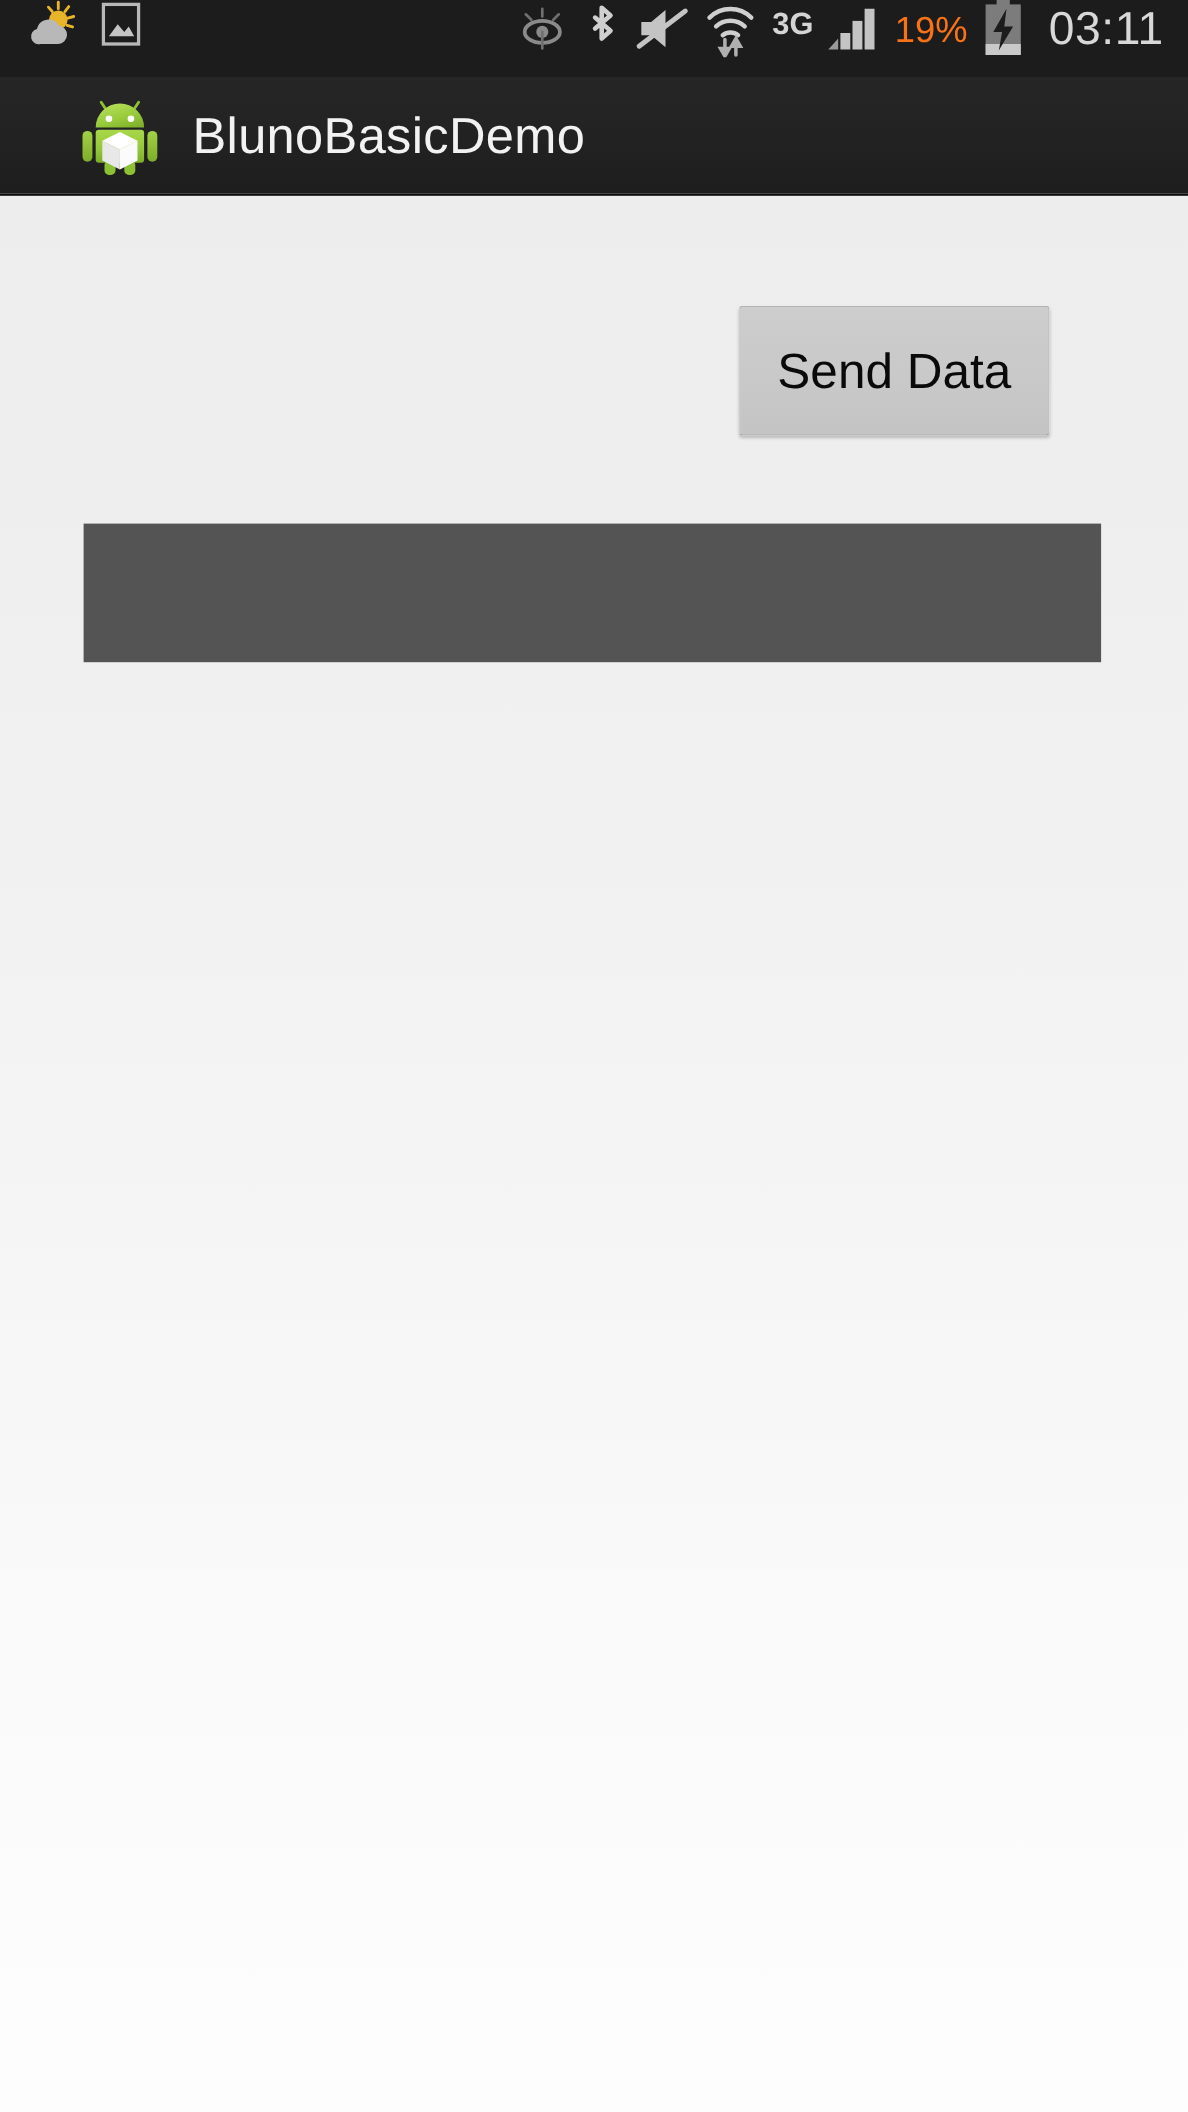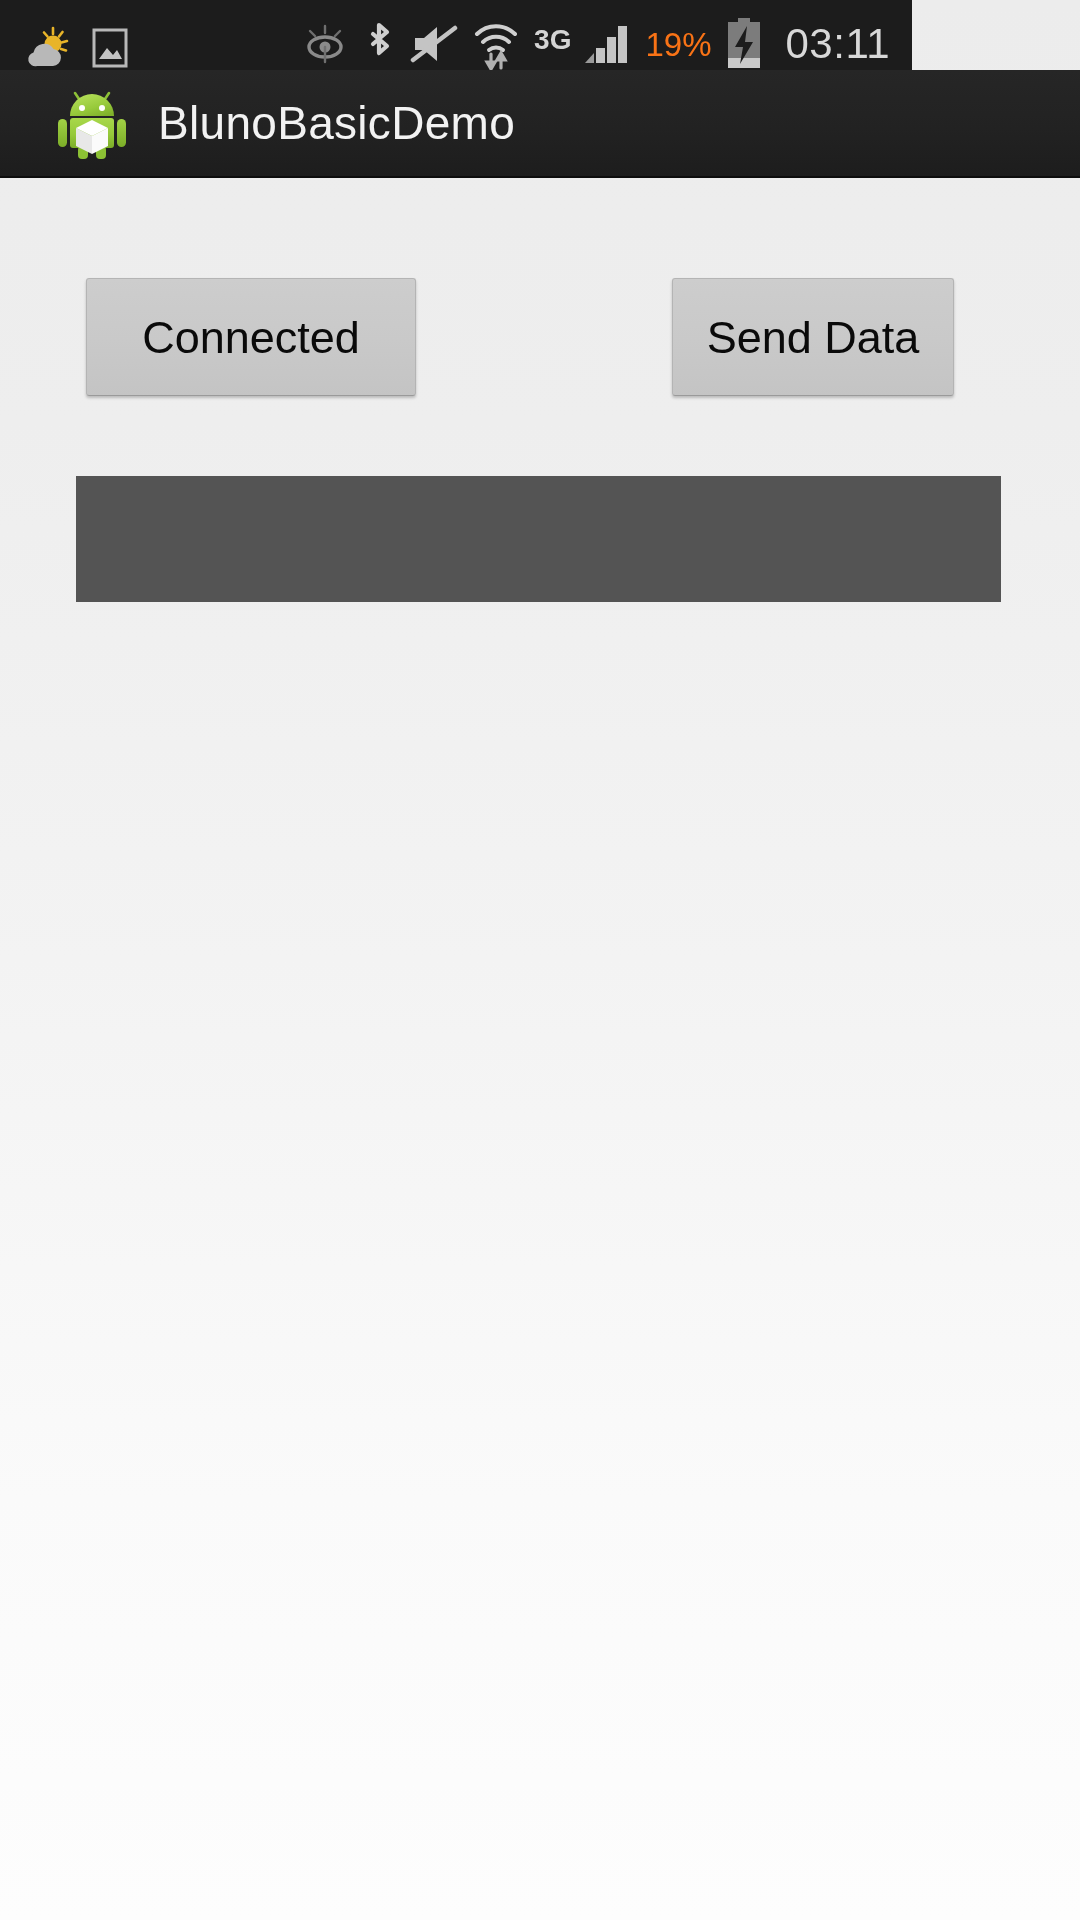--- a/index.html
+++ b/index.html
@@ -20,25 +20,25 @@
     width: 1080px;
     height: 1920px;
     background: linear-gradient(to bottom, #ececec 0%, #eeeeee 22%, #f3f3f3 50%, #fafafa 78%, #fdfdfd 100%);
     overflow: hidden;
   }
 
   
   .status-bar {
     position: absolute;
     top: 0; left: 0;
-    width: 912px;
+    width: 1080px;
     height: 70px;
     background: #1c1c1c;
     display: flex;
-    align-items: flex-end;
+    align-items: flex-start;
     padding: 0 22px 0 24px;
   }
 
   .status-left {
     display: flex;
     align-items: center;
     gap: 22px;
     flex: 0 0 auto;
   }
 
@@ -82,21 +82,21 @@
 
   
   .action-bar {
     position: absolute;
     top: 70px; left: 0;
     width: 1080px;
     height: 108px;
     background: linear-gradient(to bottom, #262626 0%, #222222 55%, #1d1d1d 100%);
     display: flex;
     align-items: center;
-    padding-left: 56px;
+    padding-left: 73px;
     border-bottom: 2px solid #0d0d0d;
   }
 
   .app-icon {
     width: 72px;
     height: 72px;
     flex: 0 0 auto;
     display: block;
   }
 
@@ -321,21 +321,20 @@
         <polygon points="20,41 36,49 36,67 20,59" fill="#e8e8e8"></polygon>
         <polygon points="52,41 36,49 36,67 52,59" fill="#fbfbfb"></polygon>
       </g>
     </svg>
     <div class="app-title">BlunoBasicDemo</div>
   </div>
 
   <div class="content">
 
     <div class="btn-row">
-      <button class="holo-btn btn-connected">Connected</button>
 
       <button class="holo-btn btn-send">Send Data</button>
     </div>
 
     <input class="data-field" type="text" value="" style="">
 
 
     <div class="received-output"></div>
   </div>
 

